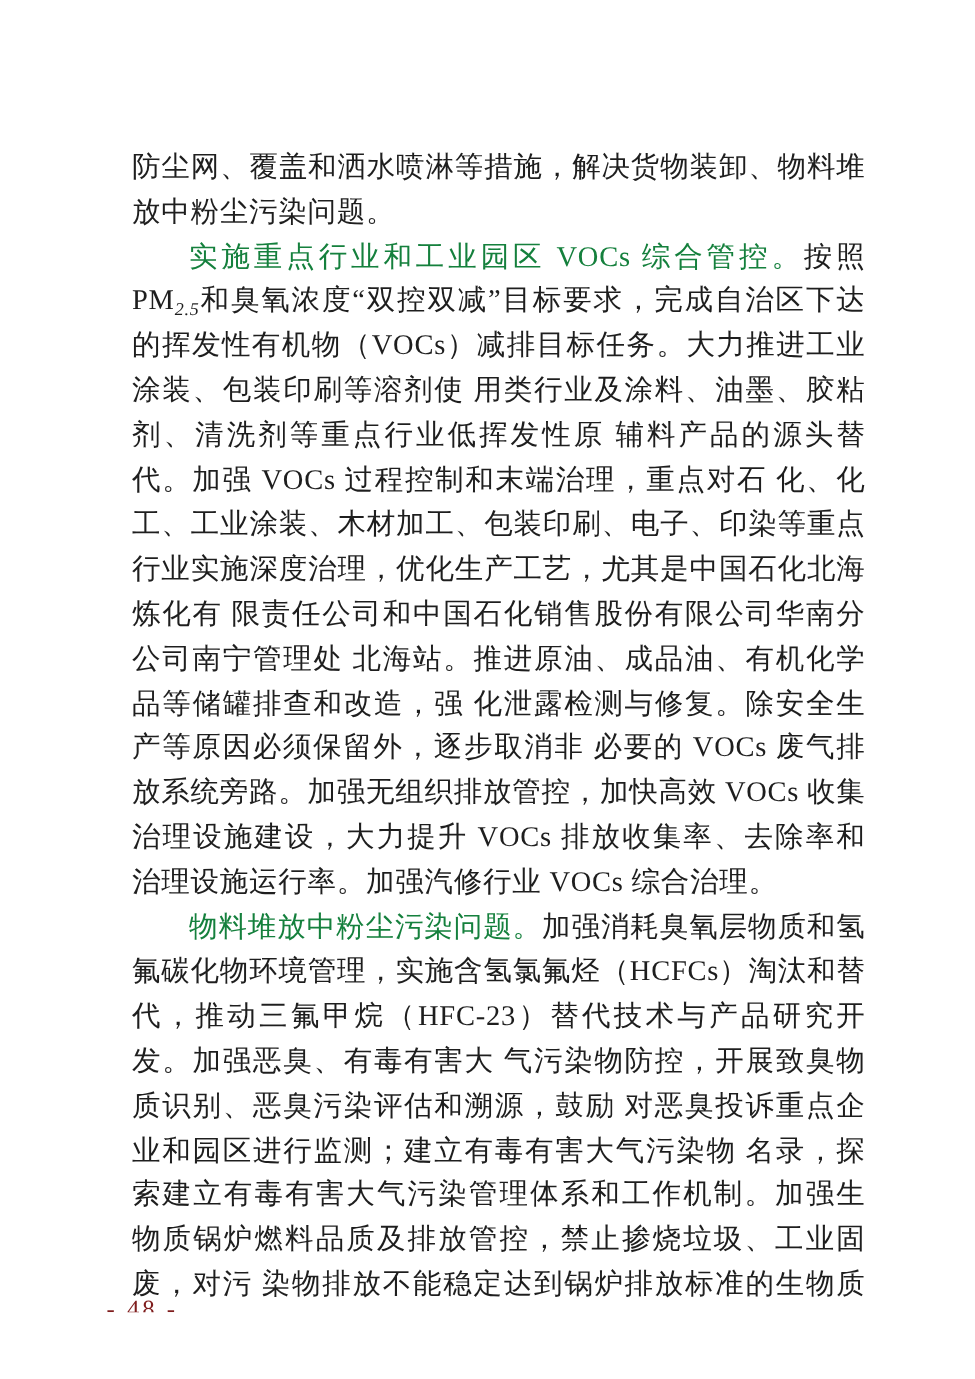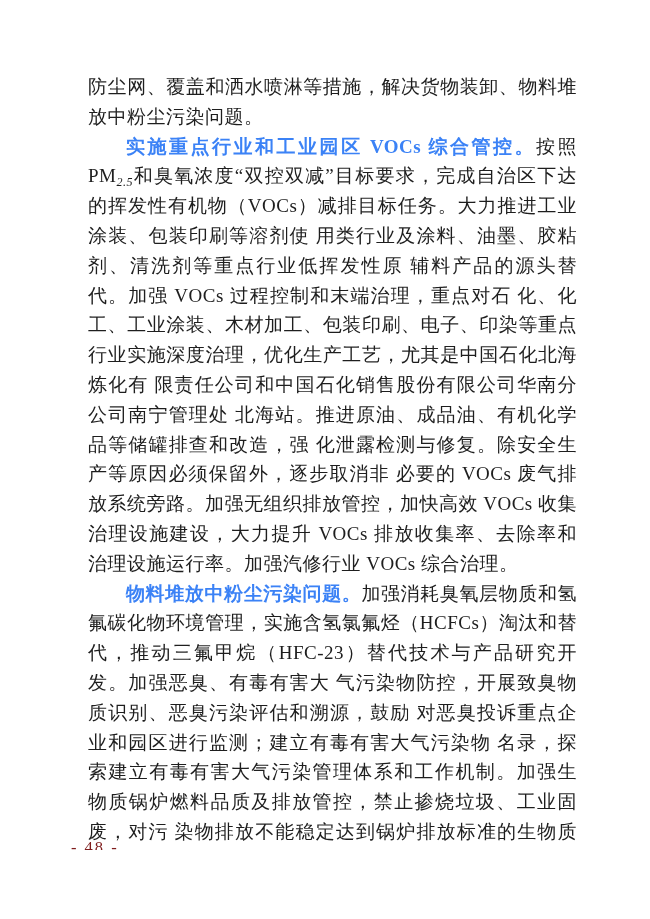--- a/index.html
+++ b/index.html
@@ -7,42 +7,43 @@
     padding: 0;
     background: #ffffff;
   }
   .page {
     position: relative;
     width: 650px;
     height: 850px;
     background: #ffffff;
     overflow: hidden;
     font-family: "Liberation Serif", "DejaVu Serif", serif;
+    margin-top: 25px;
   }
   .body-text {
     position: absolute;
     left: 88px;
     top: 72px;
     width: 489px;
     color: #1e1e1e;
     font-size: 19px;
     line-height: 29.8px;
     text-align: justify;
     letter-spacing: 0.5px;
   }
   .para {
     margin: 0;
     padding: 0;
   }
   .para.indent {
     text-indent: 2em;
   }
   .para b {
-    color: #3b82f6;
-    font-weight: bold;
+    color: #15803d;
+    font-weight: normal;
   }
   .para sub {
     font-size: 12px;
     line-height: 0;
     vertical-align: -4px;
     font-style: italic;
   }
   .page-number {
     position: absolute;
     left: 71px;

